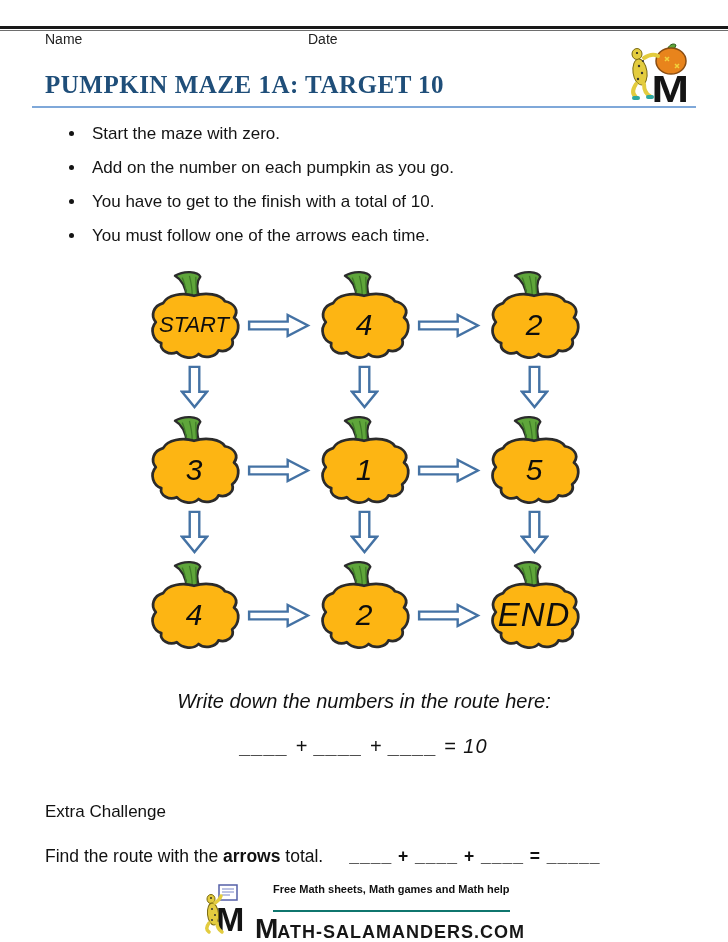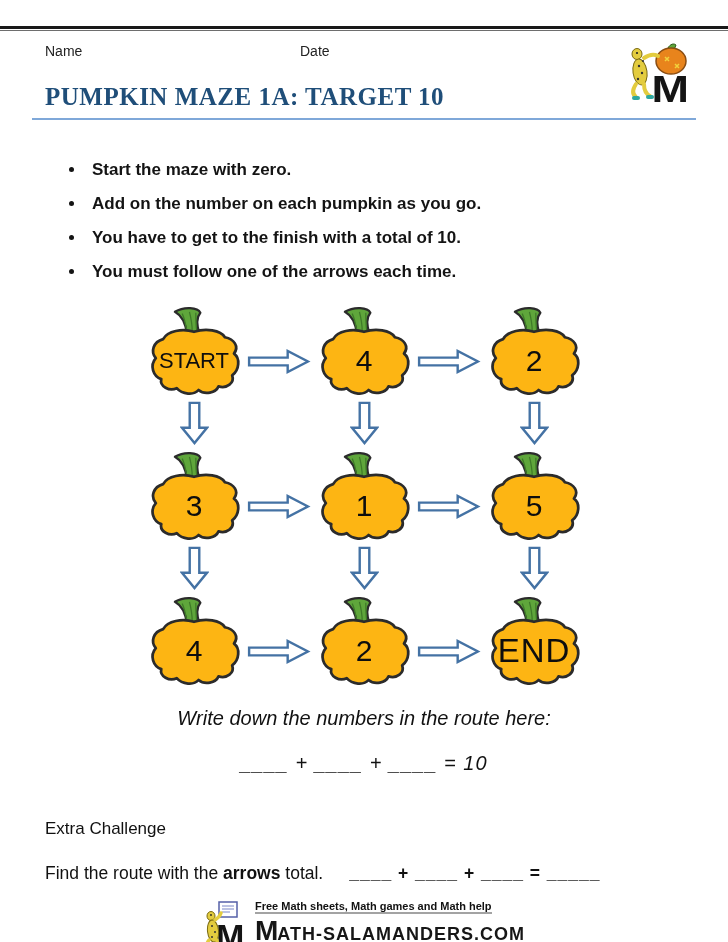--- a/index.html
+++ b/index.html
@@ -12,90 +12,89 @@
     position:relative;
   }
   
   .top-rule {
     margin-top:26px;
     height:5px;
     border-top:3px solid #181818;
     border-bottom:1px solid #6e6e6e;
   }
   
-  .header-row { position:relative; margin-top:12px; height:18px; }
+  .header-row { position:relative; height:18px; }
   .name-label { position:absolute; left:45px; top:0; font-size:14px; color:#222; }
-  .date-label { position:absolute; left:300px; top:0; font-size:14px; color:#222; }
+  .date-label { position:absolute; left:308px; top:0; font-size:14px; color:#222; }
   
   .corner-logo { position:absolute; top:40px; left:624px; width:70px; height:68px; }
   
   .page-title {
     margin:22px 0 0 45px;
     font-family:"Liberation Serif", serif;
     font-weight:600;
     font-size:25px;
     letter-spacing:0.5px;
     color:#1F4E79;
   }
   .title-underline {
     margin:7px 32px 0 32px;
     border-top:2px solid #7fa8d9;
   }
   
   .instructions {
-    margin:40px 0 0 86px;
+    margin:16px 0 0 86px;
     list-style:disc outside;
     font-size:17px;
     color:#141414;
-    font-weight:bold;
   }
   .instructions li { margin-bottom:14px; padding-left:6px; }
   
   .maze {
     display:grid;
     grid-template-columns:100px 70px 100px 70px 100px;
     grid-template-rows:100px 45px 100px 45px 100px;
     justify-content:center;
     margin-top:18px;
   }
-  .pcell { position:relative; width:100px; height:100px; }
+  .pcell { position:relative; width:100px; height:100px;font-style:italic; }
   .pumpkin-svg { position:absolute; inset:0; width:100px; height:100px; }
   .plabel {
     position:absolute; left:0; right:0; top:46px;
     text-align:center; font-size:30px; line-height:30px; color:#0e0e0e;
   }
   .plabel.long { font-size:22px; line-height:30px; letter-spacing:0px; }
   .plabel.mid  { font-size:33px; line-height:30px; letter-spacing:1px; }
   .hcell { display:flex; justify-content:center; align-items:flex-start; padding-top:48px; }
   .vcell { display:flex; justify-content:center; align-items:flex-start; padding-top:1px; }
   .spacer { width:100%; height:100%; }
   
   .route-prompt {
-    margin-top:17px; text-align:center;
+    margin-top:36px; text-align:center;
     font-style:italic; font-size:20px; color:#111;
   }
   .route-eq {
     margin-top:22px; text-align:center;
     font-style:italic; font-size:20px; letter-spacing:1px; color:#111;
   }
   
   .extra-heading {
     margin:44px 0 0 45px; display:inline-block;
     font-size:17px; color:#111;
   }
   .find-line { margin:24px 0 0 45px; font-size:17.5px; color:#111; }
   .find-line b { font-weight:bold; }
   .find-eq { margin-left:26px; letter-spacing:1px;font-weight:bold; }
   
   .footer { margin-top:16px; display:flex; justify-content:center; align-items:flex-start; gap:6px; }
   .footer-logo { width:46px; height:52px; flex:0 0 auto; }
   .footer-text { display:flex; flex-direction:column; }
   .footer-tagline {
     font-size:11px; font-weight:bold; color:#111;
-    padding-bottom:0; border-bottom:2px solid #a3a3a3; align-self:flex-start;
+    padding-bottom:15px; border-bottom:2px solid #0f766e; align-self:flex-start;margin-left:18px;
   }
   .footer-site { margin-top:1px; color:#161616; white-space:nowrap; }
   .footer-site .site-m { font-size:28px; font-weight:900; letter-spacing:-1px; }
   .footer-site .site-rest { font-size:18px; font-weight:700; letter-spacing:1px; }
   .defs-svg { position:absolute; width:0; height:0; overflow:hidden; }
 </style>
 </head>
 <body>
 
 <svg class="defs-svg" xmlns="http://www.w3.org/2000/svg" aria-hidden="true">

